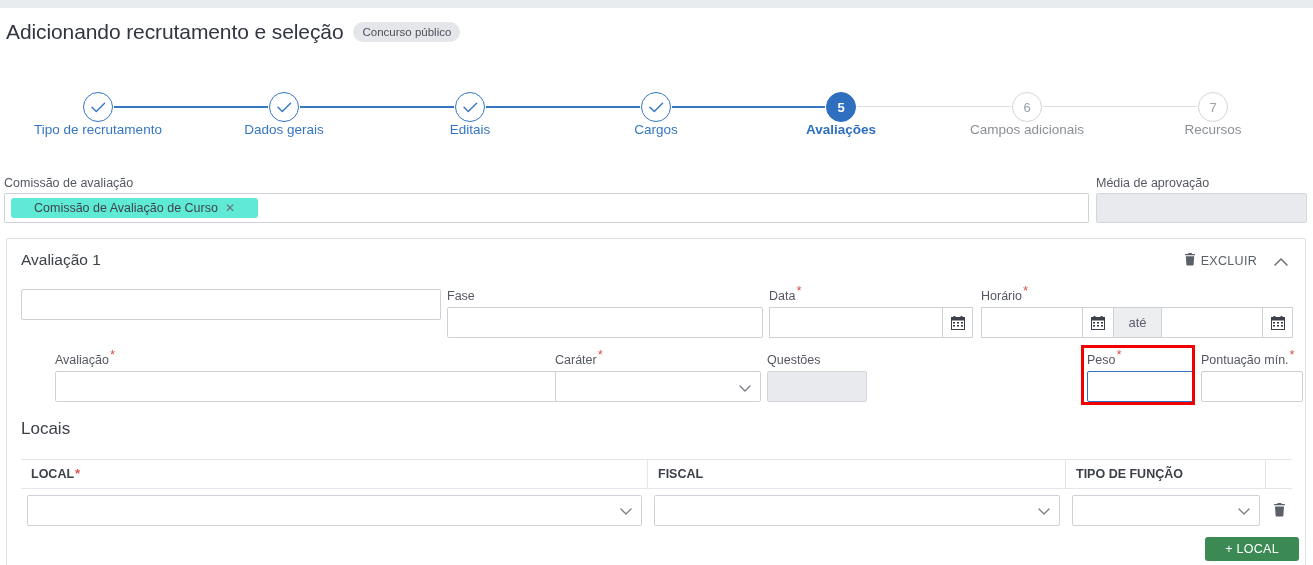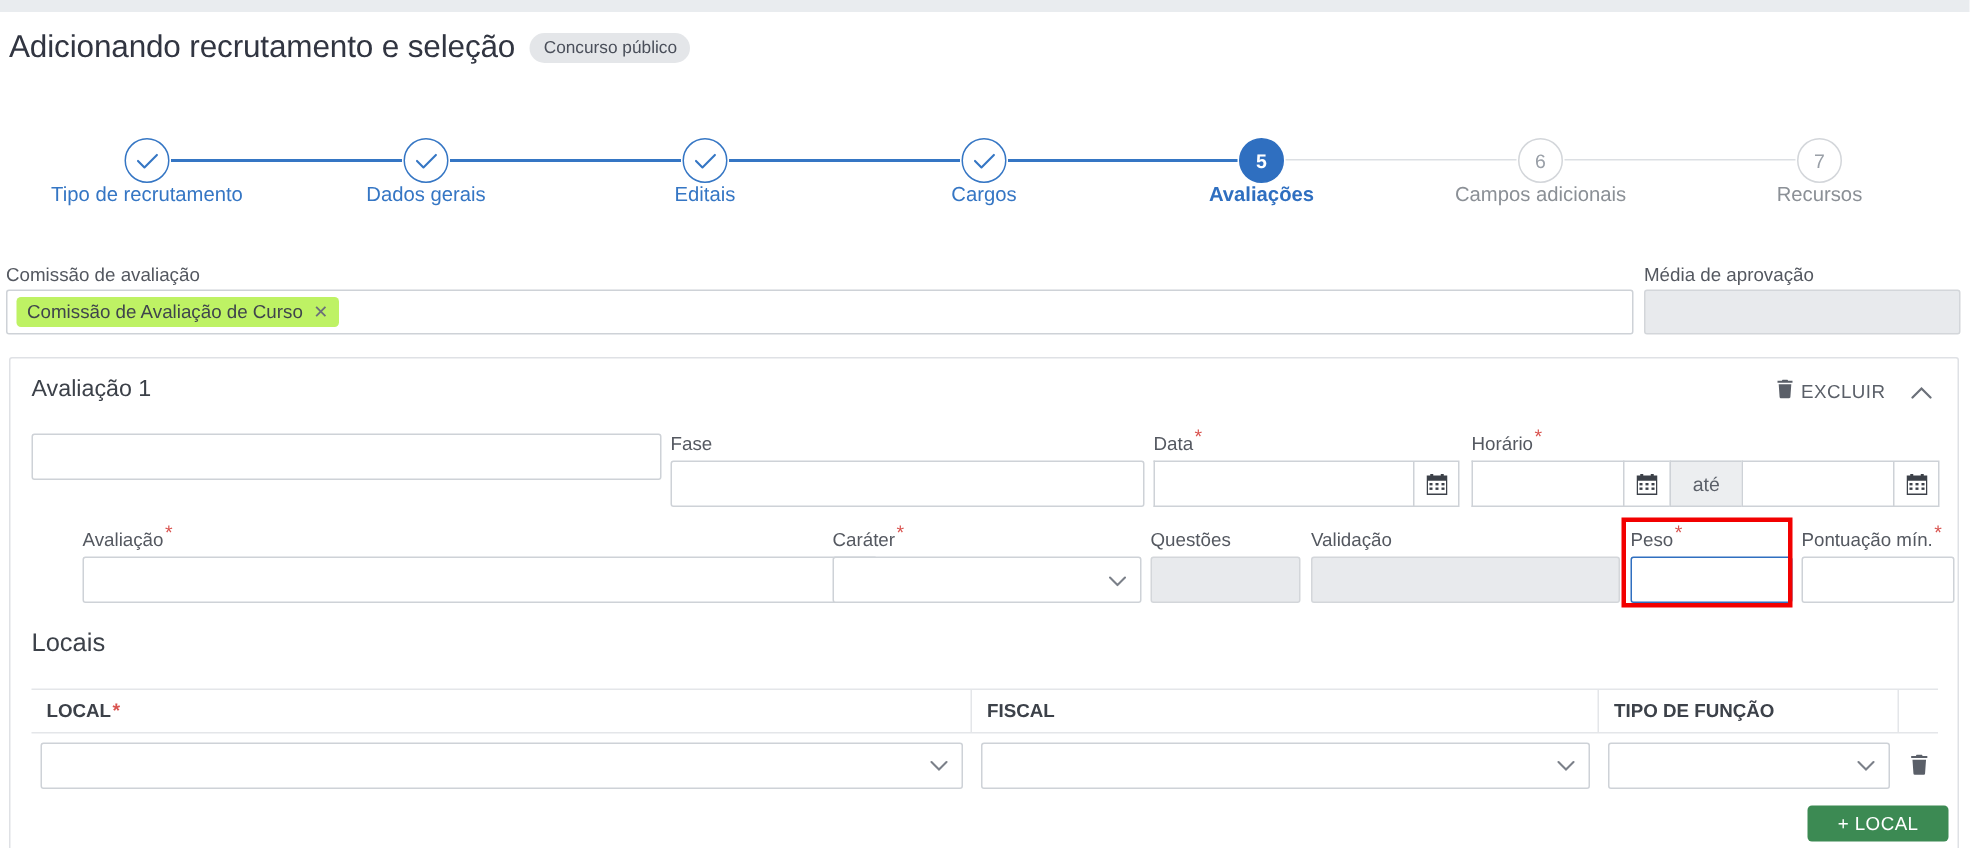--- a/index.html
+++ b/index.html
@@ -74,22 +74,22 @@
   .inp.disabled { background: #e8eaed; border-color: #d3d6da; }
   .inp.focus { border: 1.6px solid #2f6fc0; }
   
   .comissao-label { position: absolute; left: 4px; top: 176px; }
   .comissao-box {
     position: absolute; left: 4px; top: 193px; width: 1085px; height: 30px;
     border: 1px solid #ced2d7; background: #fff; border-radius: 2px;
     display: flex; align-items: center; padding-left: 6px;
   }
   .chip {
-    background: #bef264; color: #3f444c; border-radius: 3px;
-    font-size: 12.5px; padding: 3px 7px;
+    background: #5eead4; color: #3f444c; border-radius: 3px;
+    font-size: 12.5px; padding: 3px 23px;
     display: flex; align-items: center; gap: 7px;
   }
   .chip-x { color: #6b7079; font-size: 12px; cursor: pointer; }
   .media-label { position: absolute; left: 1096px; top: 176px; }
   .media-box {
     position: absolute; left: 1096px; top: 193px; width: 211px; height: 30px;
     background: #e8eaed; border: 1px solid #d3d6da; border-radius: 2px;
   }
   
   .card {
@@ -376,24 +376,20 @@
           </svg>
       </span>
     </div>
   </div>
 
   <div class="f" style="left:760px; top:114px; width:100px;">
     <label class="fld-label">Questões</label>
     <div class="inp disabled"></div>
   </div>
 
-  <div class="f" style="left:867px; top:114px; width:206px;">
-    <label class="fld-label">Validação</label>
-    <div class="inp disabled"></div>
-  </div>
 
   <div class="f" style="left:1080px; top:114px; width:108px;">
     <label class="fld-label">
       <span>Peso</span><span class="req">*</span>
     </label>
     <div class="inp focus"></div>
   </div>
 
   <div class="f" style="left:1194px; top:114px; width:102px;">
     <label class="fld-label">

